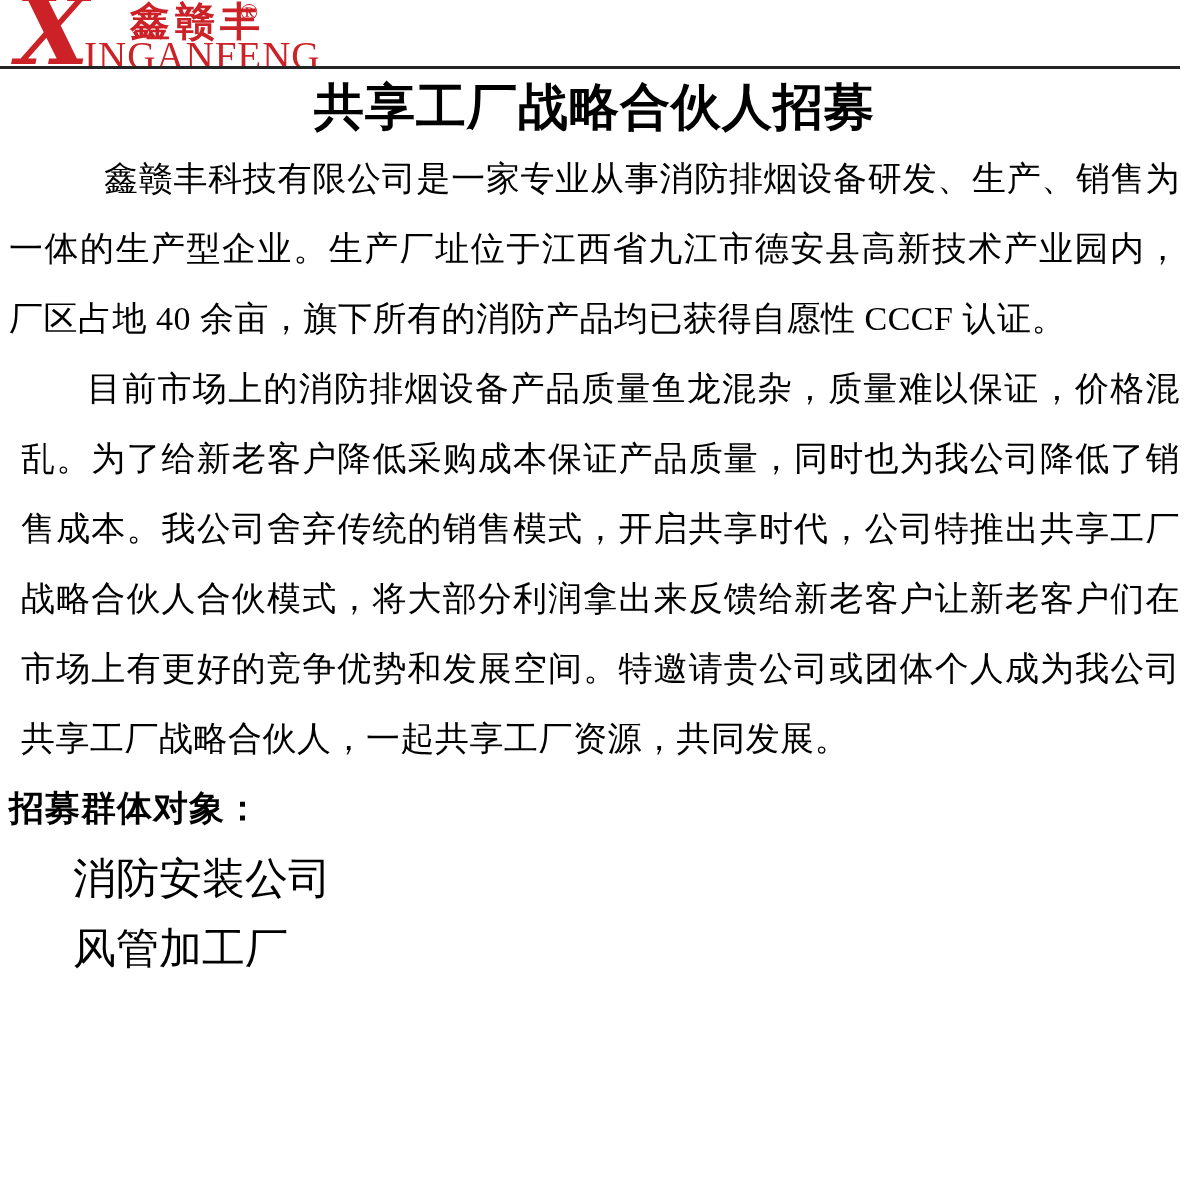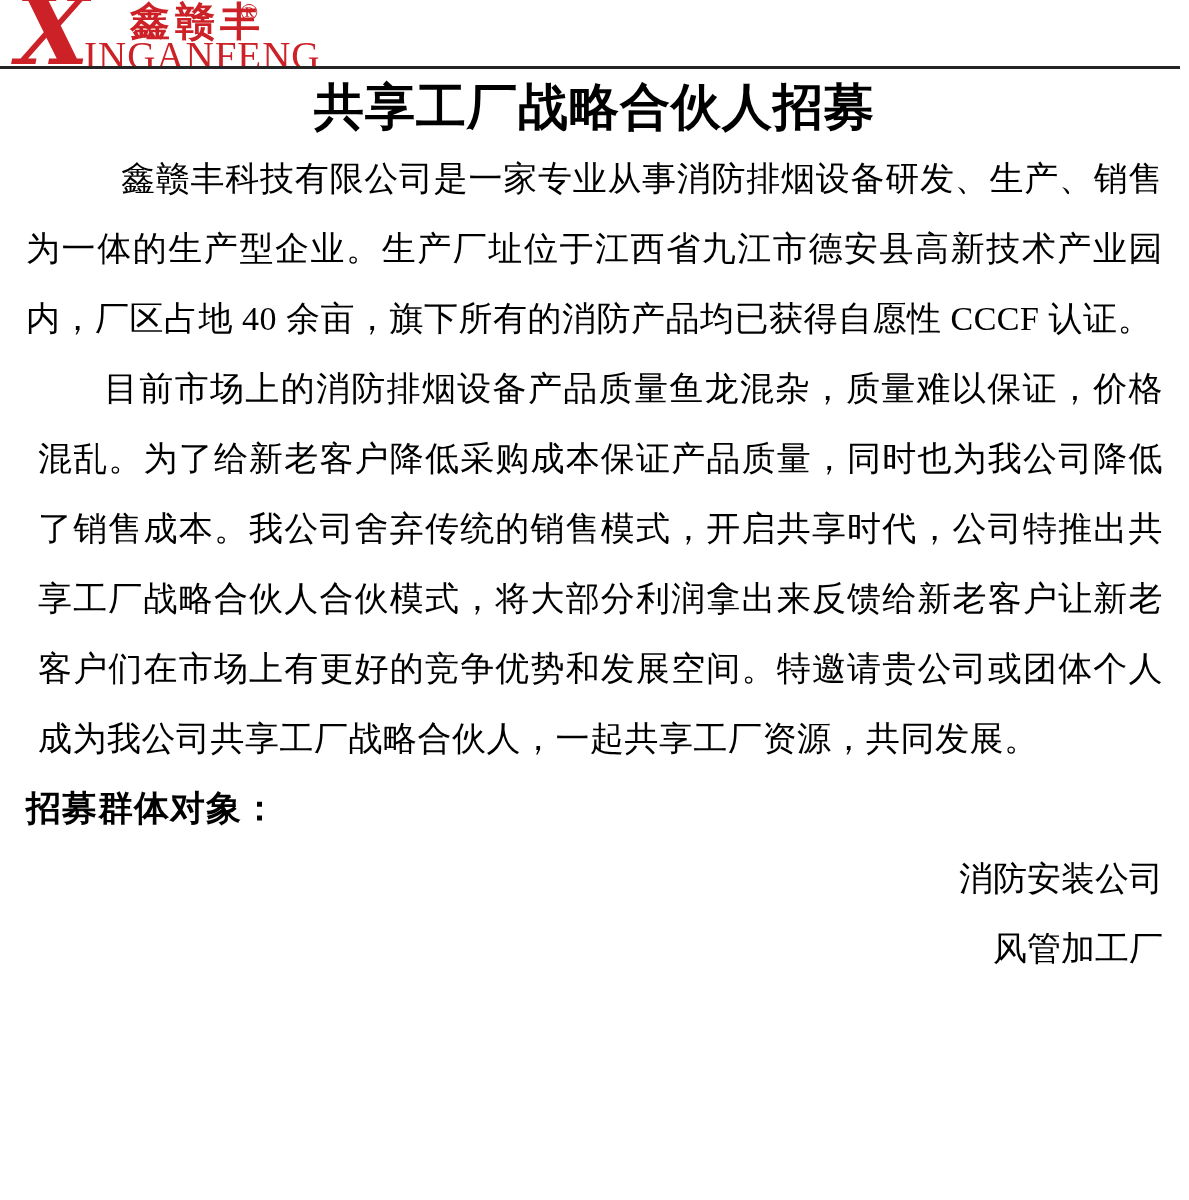--- a/index.html
+++ b/index.html
@@ -54,21 +54,21 @@
   .header-rule {
     position: absolute;
     left: 0;
     top: 66px;
     width: 1180px;
     height: 3px;
     background: #242424;
   }
   
   main {
-    padding: 0 26px;
+    padding: 0 9px;
   }
   h1 {
     margin: 0;
     font-size: 50px;
     font-weight: 700;
     text-align: center;
     line-height: 74px;
     letter-spacing: 1px;
   }
   h2 {
@@ -87,23 +87,22 @@
     letter-spacing: 0.5px;
   }
   .indent-3 { text-indent: 95px; }
   .indent-2 { text-indent: 66px; margin-left: 12px; }
   .target-list {
     margin: 0;
     padding: 0 0 0 64px;
     list-style: none;
   }
   .target-list li {
-    font-size: 34px;
+    font-size: 43px;
     line-height: 70px;
-    text-align: right;
   }
 </style>
 </head>
 <body>
 
 <header>
   <div class="logo">
     <span class="logo-x">X</span>
     <span class="logo-cn">鑫赣丰</span>
     <span class="logo-reg">®</span>

